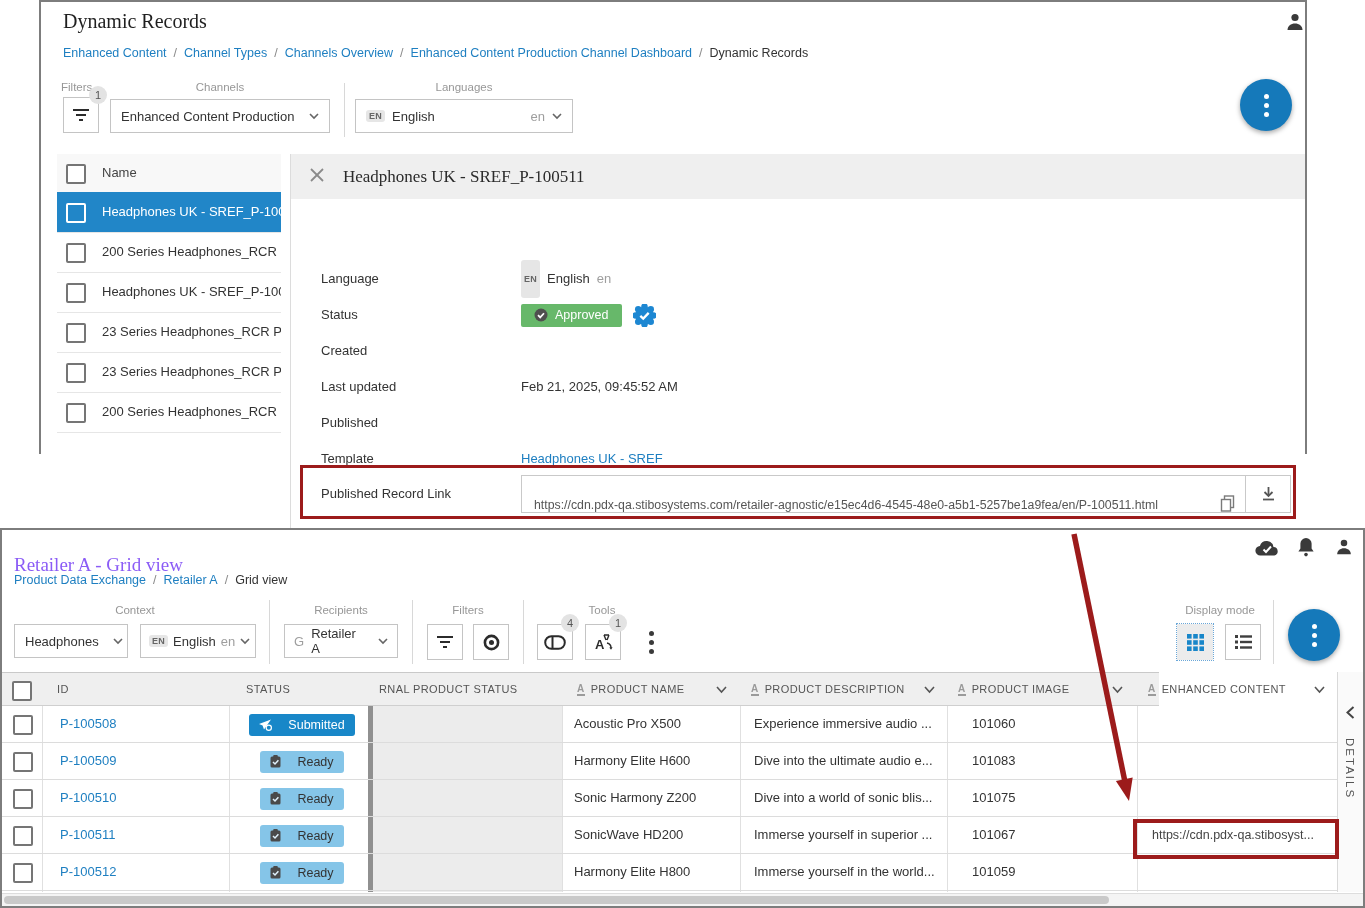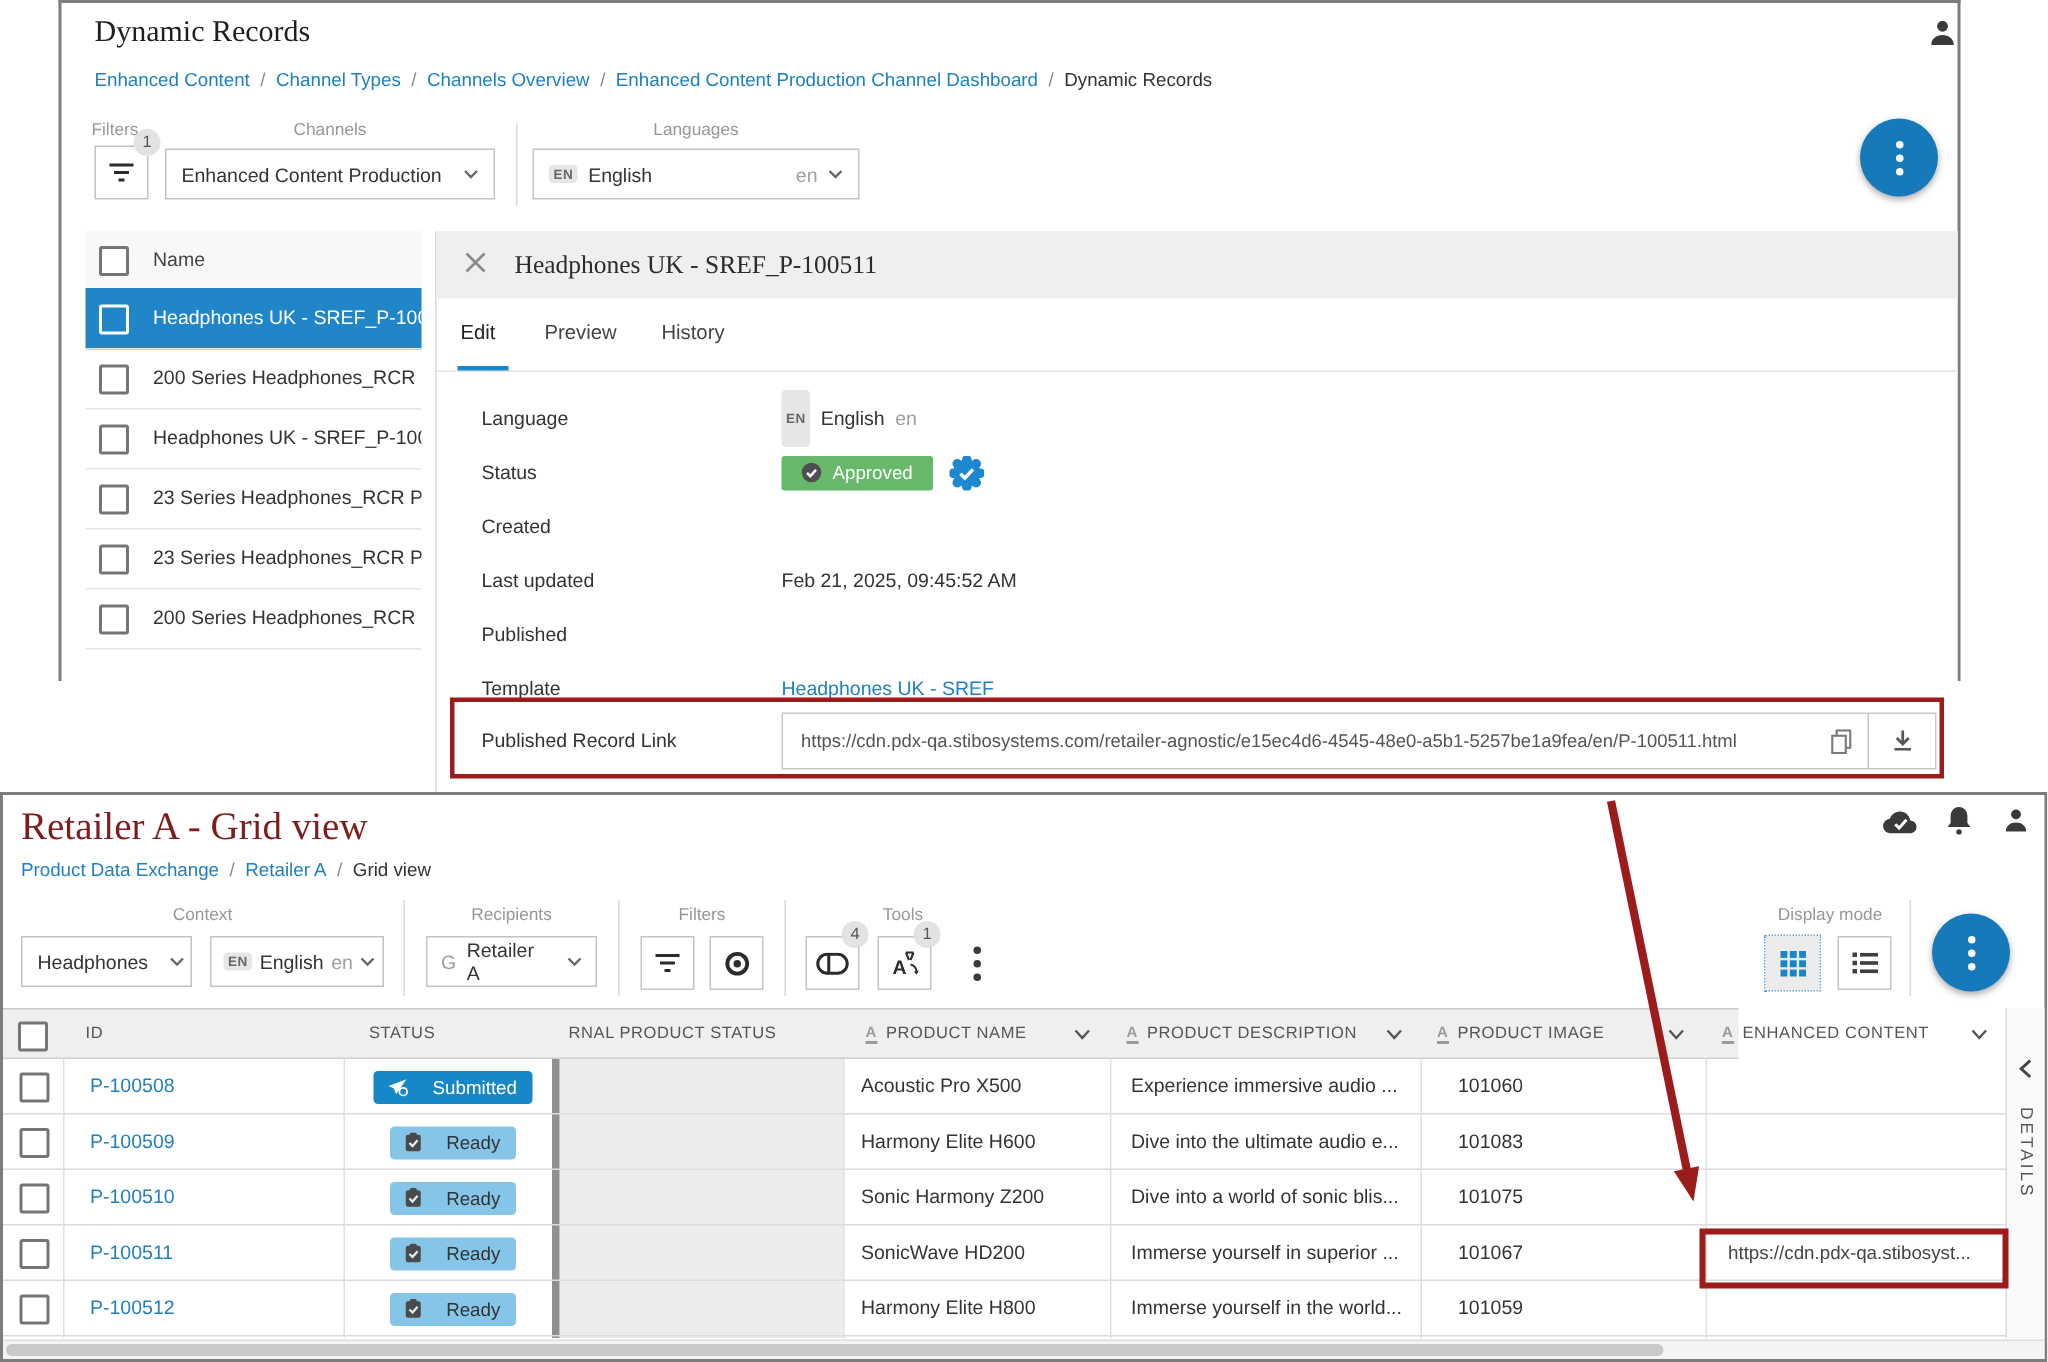--- a/index.html
+++ b/index.html
@@ -37,21 +37,21 @@
   .panel{position:absolute;left:249px;top:152px;width:1015px;height:375px;background:#fff;border-left:1px solid #dcdcdc;box-sizing:border-box;}
   .panel-h{position:absolute;left:0;top:0;width:100%;height:45px;background:#efefef;}
   .tabs{position:absolute;left:0;top:45px;width:100%;height:49px;border-bottom:1px solid #e2e2e2;box-sizing:border-box;}
   .tab{position:absolute;top:0;line-height:46px;font-size:13.5px;color:#444;cursor:pointer;}
   .tab.active{color:#222;}
   .tab-underline{position:absolute;left:14px;bottom:0;width:34px;height:3px;background:#1886c9;}
   .frow{position:absolute;left:0;width:100%;height:36px;}
   .frow .fl{position:absolute;left:30px;line-height:36px;color:#333;}
   .frow .fv{position:absolute;left:230px;line-height:36px;color:#333;display:flex;align-items:center;gap:7px;height:36px;}
   .status-badge{display:inline-flex;align-items:center;gap:7px;background:#67b86a;color:#fff;height:23px;padding:0 13px;border-radius:2px;font-size:12.5px;}
-  .url-input{position:absolute;left:230px;top:321px;width:770px;height:38px;border:1px solid #c9c9c9;display:flex;align-items:center;box-sizing:border-box;background:#fff;}
+  .url-input{position:absolute;left:230px;top:321px;width:770px;height:38px;border:1px solid #c9c9c9;display:flex;align-items:flex-end;box-sizing:border-box;background:#fff;}
   .url-text{flex:1;padding:0 12px;font-size:12.3px;color:#555;white-space:nowrap;overflow:hidden;}
   .url-copy{width:36px;display:flex;align-items:center;justify-content:center;cursor:pointer;}
   .url-dl{width:44px;height:100%;border-left:1px solid #c9c9c9;display:flex;align-items:center;justify-content:center;cursor:pointer;}
   .redbox{position:absolute;border:3px solid #9c1b1b;box-sizing:border-box;z-index:20;pointer-events:none;}
   
   .thead{position:absolute;left:0;top:142px;width:1157px;height:34px;background:#efefef;border-top:1px solid #c9c9c9;border-bottom:1px solid #cfcfcf;box-sizing:border-box;}
   .th{position:absolute;top:0;line-height:32px;font-size:11px;color:#555;letter-spacing:.4px;white-space:nowrap;}
   .aicon{display:inline-block;color:#9a9a9a;font-size:10px;font-weight:bold;border-bottom:2px solid #9a9a9a;line-height:10px;margin-right:6px;transform:translateY(-1px);}
   .sortchev{position:absolute;top:13px;}
   .trow{position:absolute;left:0;width:1337px;height:37px;border-bottom:1px solid #dcdcdc;box-sizing:border-box;}
@@ -168,26 +168,20 @@
     <div class="panel">
       <div class="panel-h">
         <span class="abs" style="left:18px;top:13px;cursor:pointer;">
           <svg width="16" height="16" viewBox="0 0 16 16">
               <line x1="2" y1="2" x2="14" y2="14" stroke="#8a8a8a" stroke-width="1.8"></line>
               <line x1="14" y1="2" x2="2" y2="14" stroke="#8a8a8a" stroke-width="1.8"></line>
             </svg>
         </span>
         <span class="abs serif" style="left:52px;line-height:45px;font-size:17px;color:#2b2b2b;">Headphones UK - SREF_P-100511</span>
       </div>
-      <div class="tabs">
-        <span class="tab active" style="left:16px;">Edit</span>
-        <span class="tab" style="left:72px;">Preview</span>
-        <span class="tab" style="left:150px;">History</span>
-        <span class="tab-underline"></span>
-      </div>
 
       <div class="frow" style="top:107px;">
         <span class="fl">Language</span>
         <span class="fv">
           <span class="pill">EN</span>
           <span>English</span>
           <span class="code">en</span>
         </span>
       </div>
 
@@ -258,21 +252,21 @@
             </svg>
         </span>
       </div>
     </div>
 
     <div class="redbox" style="left:259px;top:463px;width:996px;height:54px;"></div>
   </div>
 
   <div class="win" style="left:0;top:528px;width:1365px;height:380px;z-index:2;">
 
-    <div class="abs serif" style="left:12px;top:6px;font-size:26px;color:#7f1d1d;">Retailer A - Grid view</div>
+    <div class="abs serif" style="left:12px;top:24px;font-size:19px;color:#8b5cf6;">Retailer A - Grid view</div>
 
     <span class="abs" style="left:1252px;top:8px;">
       <svg width="26" height="20" viewBox="0 0 26 20">
           <path d="M6.5 17.5a4.8 4.8 0 0 1-.6-9.6A7 7 0 0 1 19.5 9a4.3 4.3 0 0 1 .8 8.5z" fill="#3a3a3a"></path>
           <polyline points="9.5,11.5 12,14 17,8.5" fill="none" stroke="#fff" stroke-width="2"></polyline>
         </svg>
     </span>
     <span class="abs" style="left:1294px;top:6px;">
       <svg width="20" height="22" viewBox="0 0 20 22">
           <path d="M10 2a5.6 5.6 0 0 1 5.6 5.6v5l2 2.8H2.4l2-2.8v-5A5.6 5.6 0 0 1 10 2z" fill="#3a3a3a"></path>

